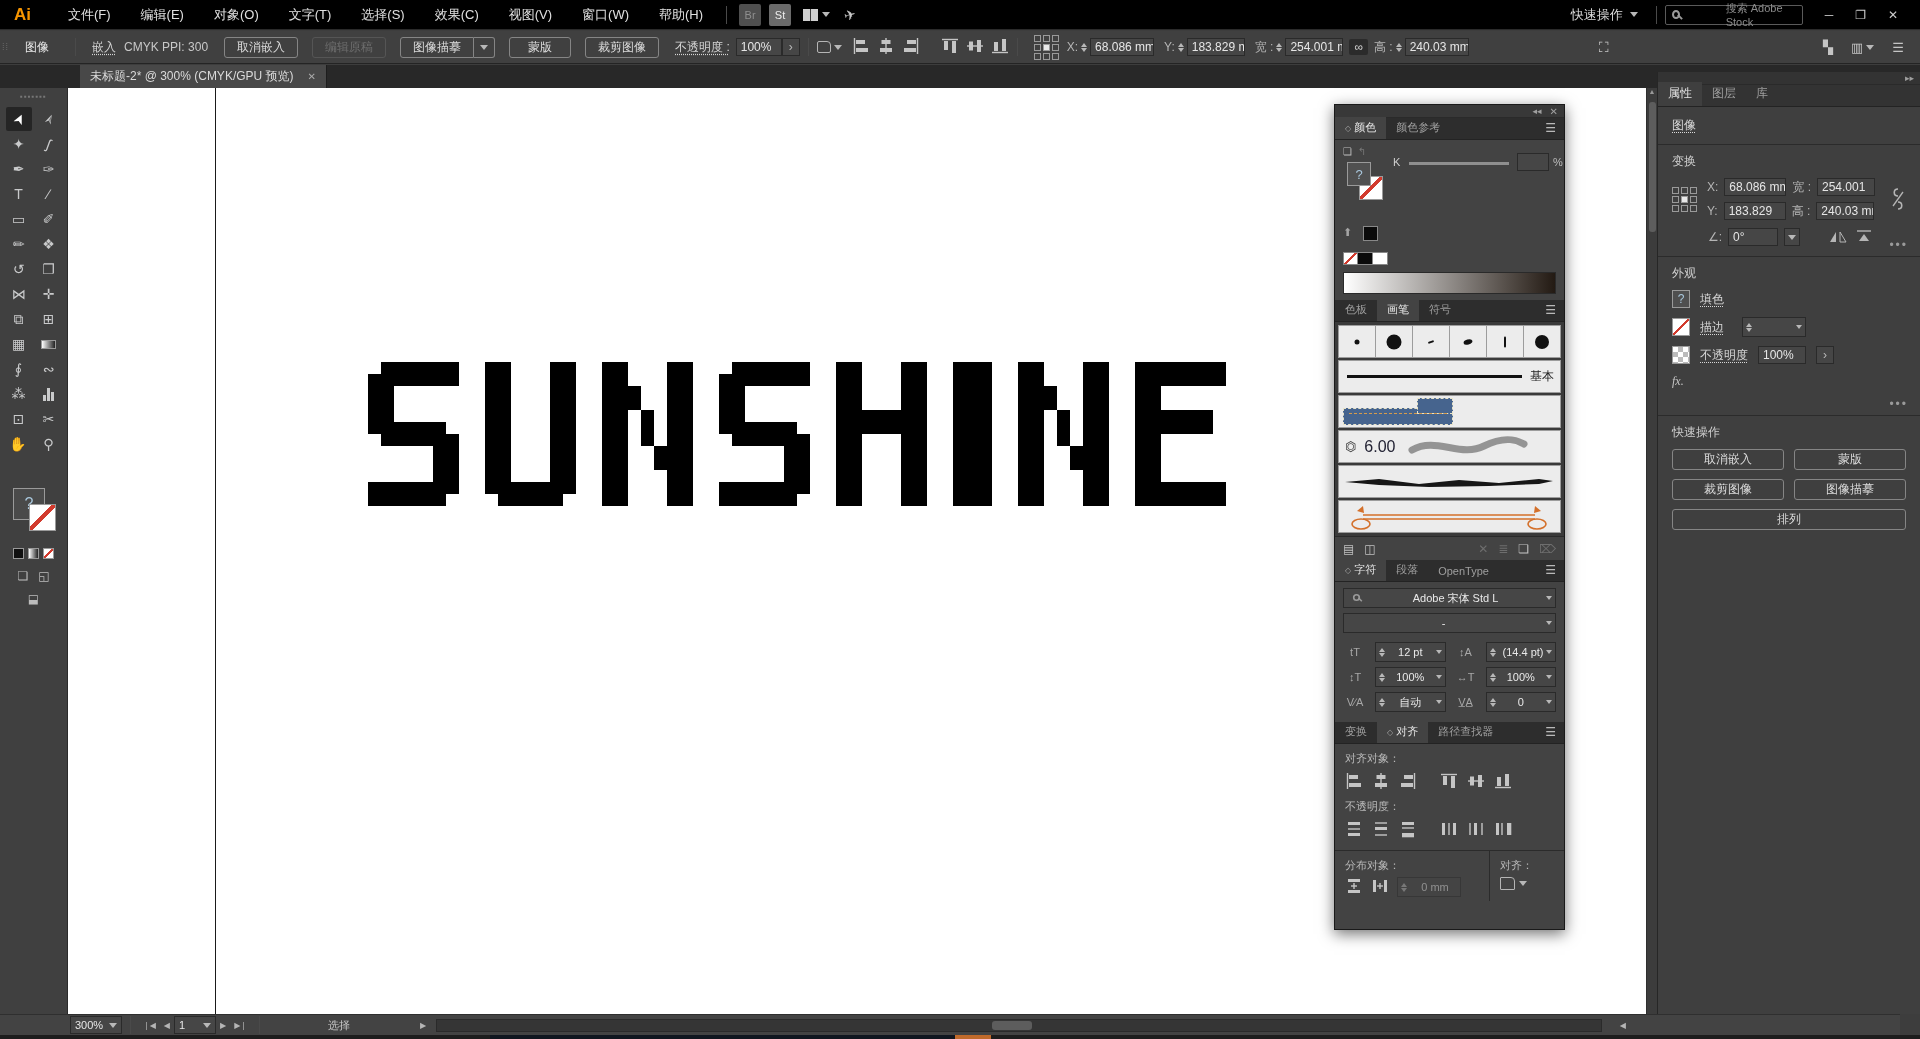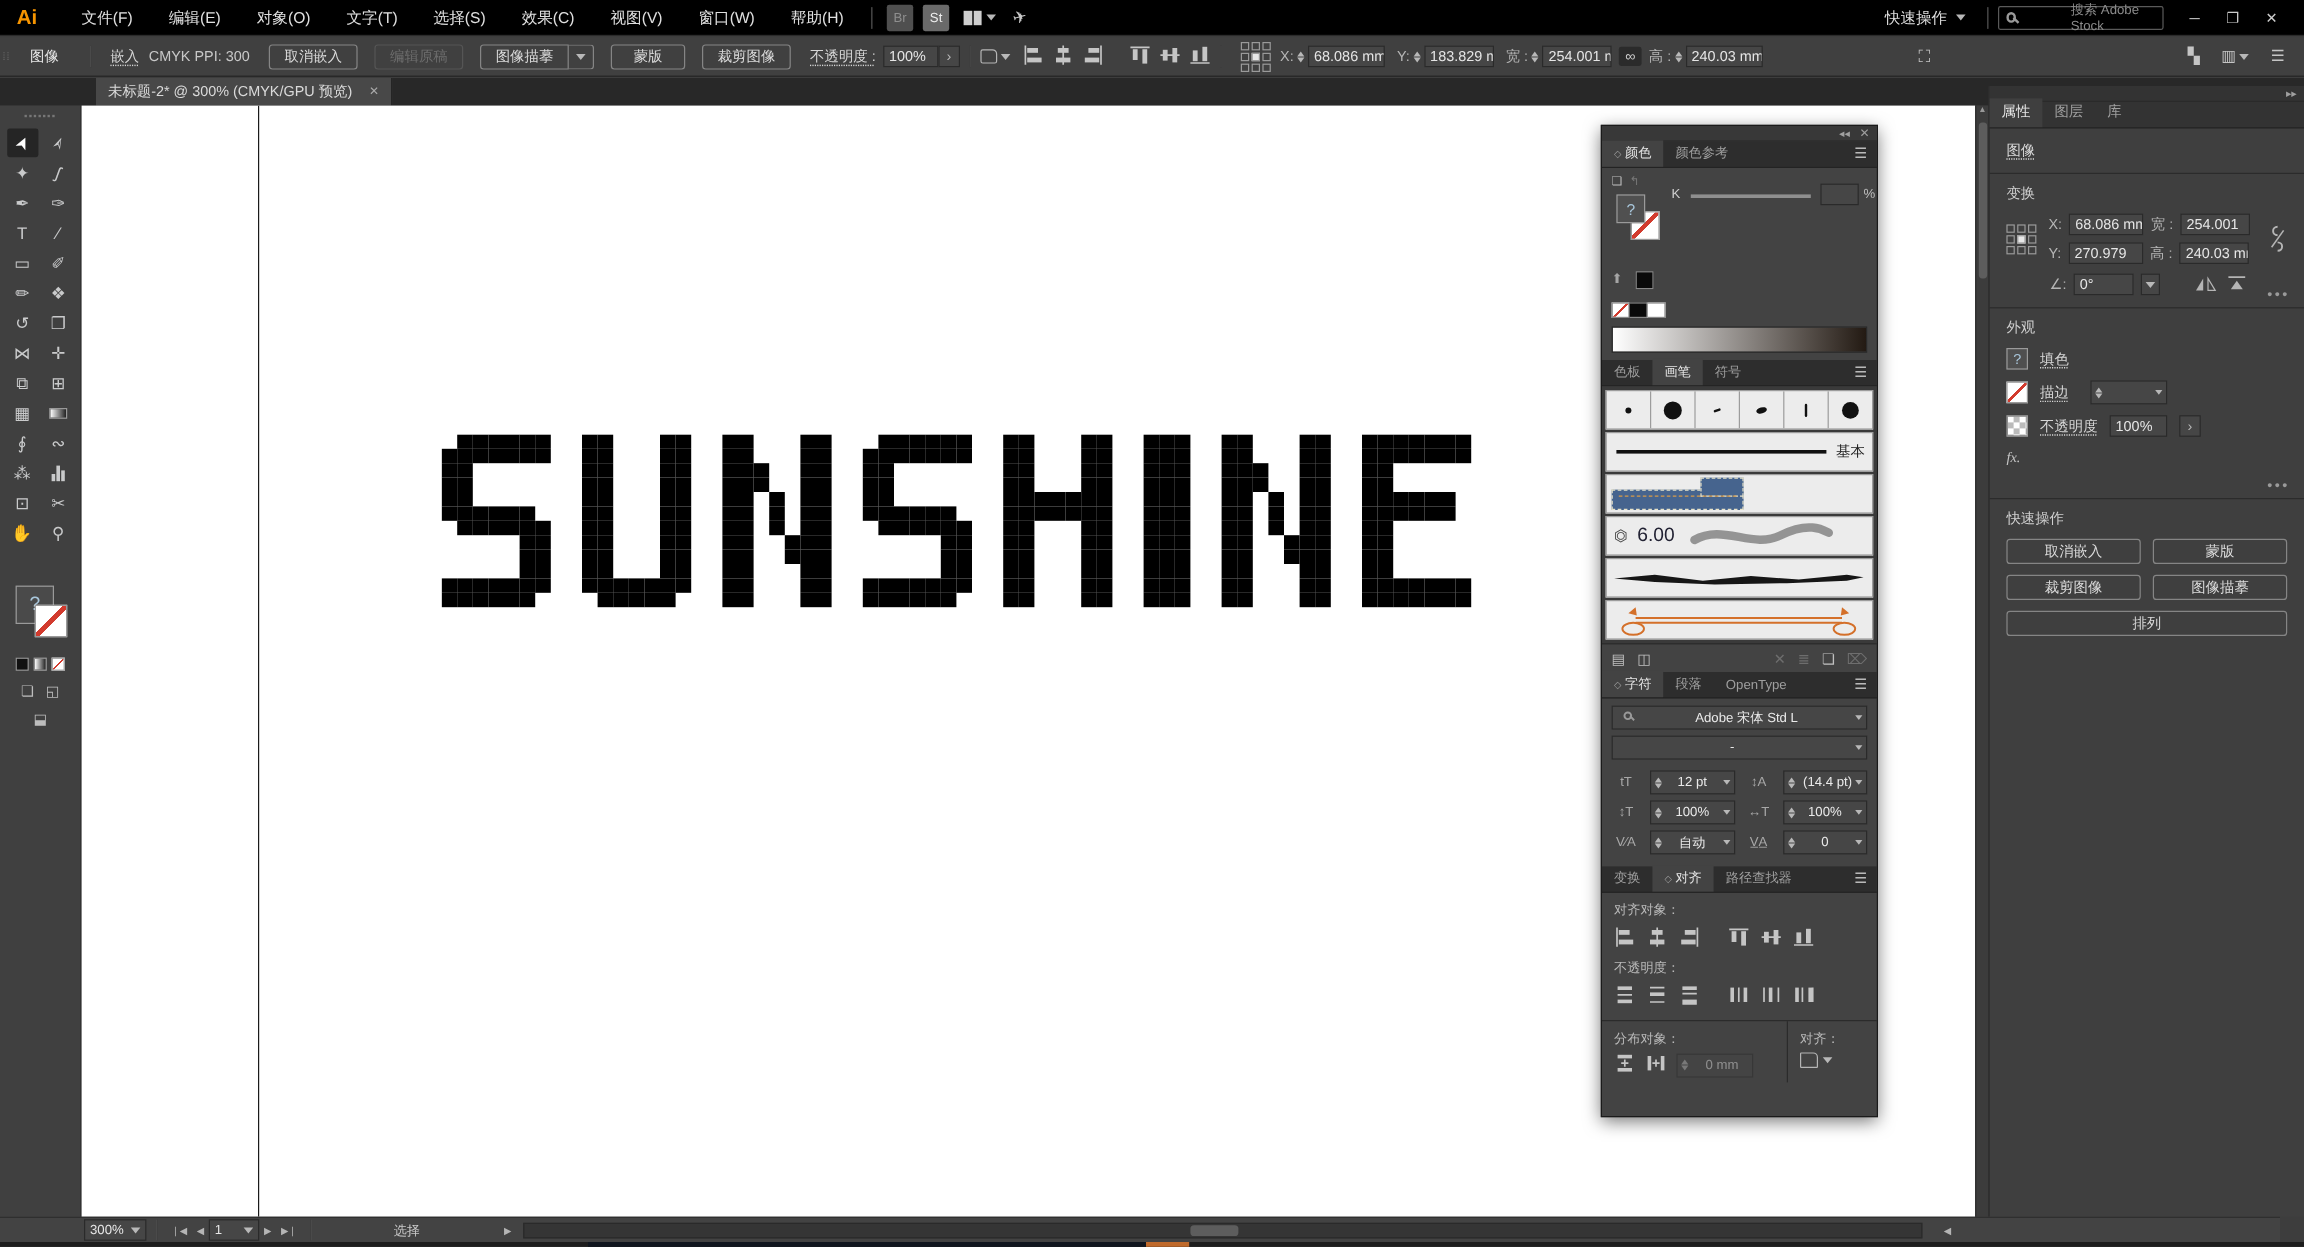--- a/index.html
+++ b/index.html
@@ -1123,21 +1123,21 @@
         </span>
       <div style="display:flex;flex-direction:column;gap:6px;flex:1;margin-left:4px;">
         <div class="row" style="gap:6px;">
           <span class="dlbl">X:</span>
           <span class="fld" style="width:62px;">68.086 mm</span>
           <span class="dlbl">宽 :</span>
           <span class="fld" style="width:58px;">254.001</span>
         </div>
         <div class="row" style="gap:6px;">
           <span class="dlbl">Y:</span>
-          <span class="fld" style="width:62px;">270.979</span>
+          <span class="fld" style="width:62px;">183.829</span>
           <span class="dlbl">高 :</span>
           <span class="fld" style="width:58px;">240.03 mm</span>
         </div>
       </div>
       <svg width="16" height="26">
         <path d="M8,3 C3,3 3,10 8,10 M8,23 C13,23 13,16 8,16" stroke="#b5b5b5" stroke-width="1.6" fill="none"></path>
         <path d="M3,20 L13,6" stroke="#b5b5b5" stroke-width="1.3"></path>
       </svg>
     </div>
     <div class="row" style="gap:6px;margin-top:8px;margin-left:36px;">

